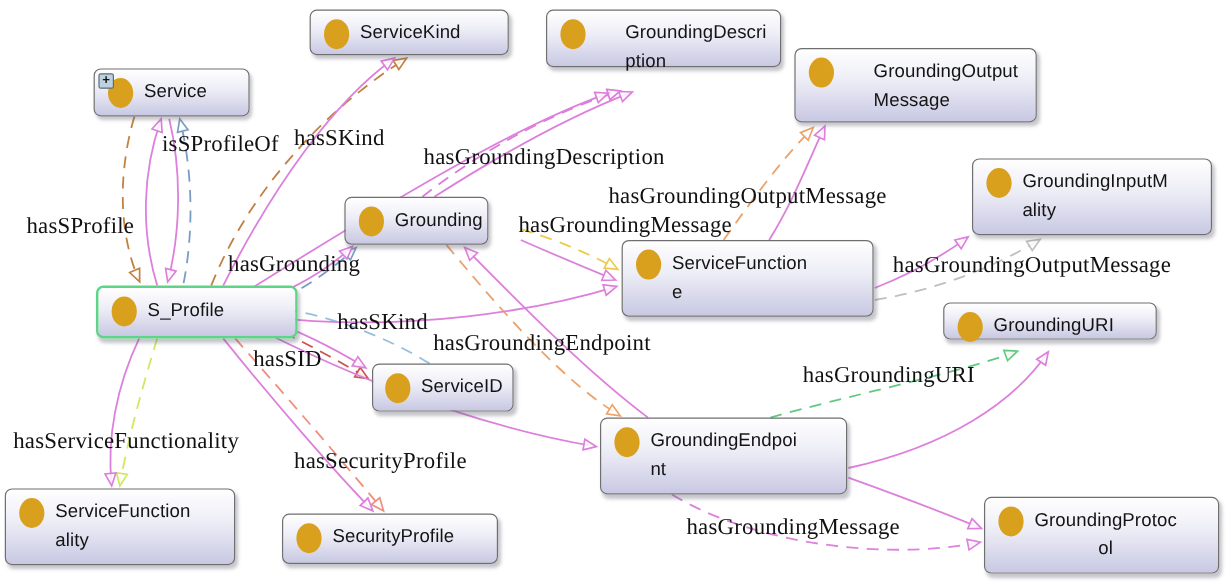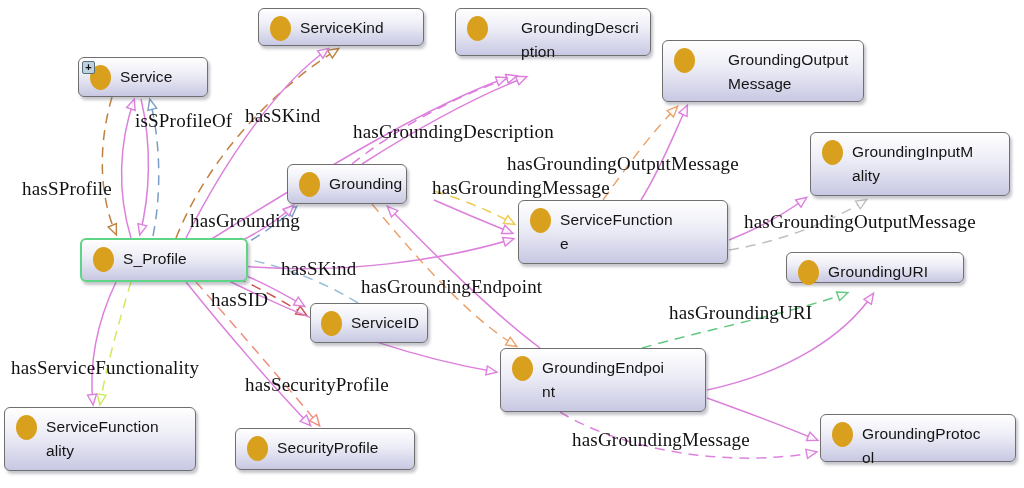--- a/index.html
+++ b/index.html
@@ -213,19 +213,19 @@
       </div>
       <div class="node" style="left: 4px; top: 407px; width: 192px; height: 64px;">
         <span class="class-icon"></span>
         <div class="node-label">ServiceFunction
 ality</div>
       </div>
       <div class="node" style="left: 235px; top: 428px; width: 180px; height: 42px;">
         <span class="class-icon"></span>
         <div class="node-label">SecurityProfile</div>
       </div>
-      <div class="node" style="left: 820px; top: 414px; width: 196px; height: 48px;">
+      <div class="node" style="left: 820px; top: 414px; width: 196px; height: 64px; text-align: center;">
         <span class="class-icon"></span>
         <div class="node-label">GroundingProtoc
 ol</div>
       </div>
     </div>
 </div>
 
 </body></html>

